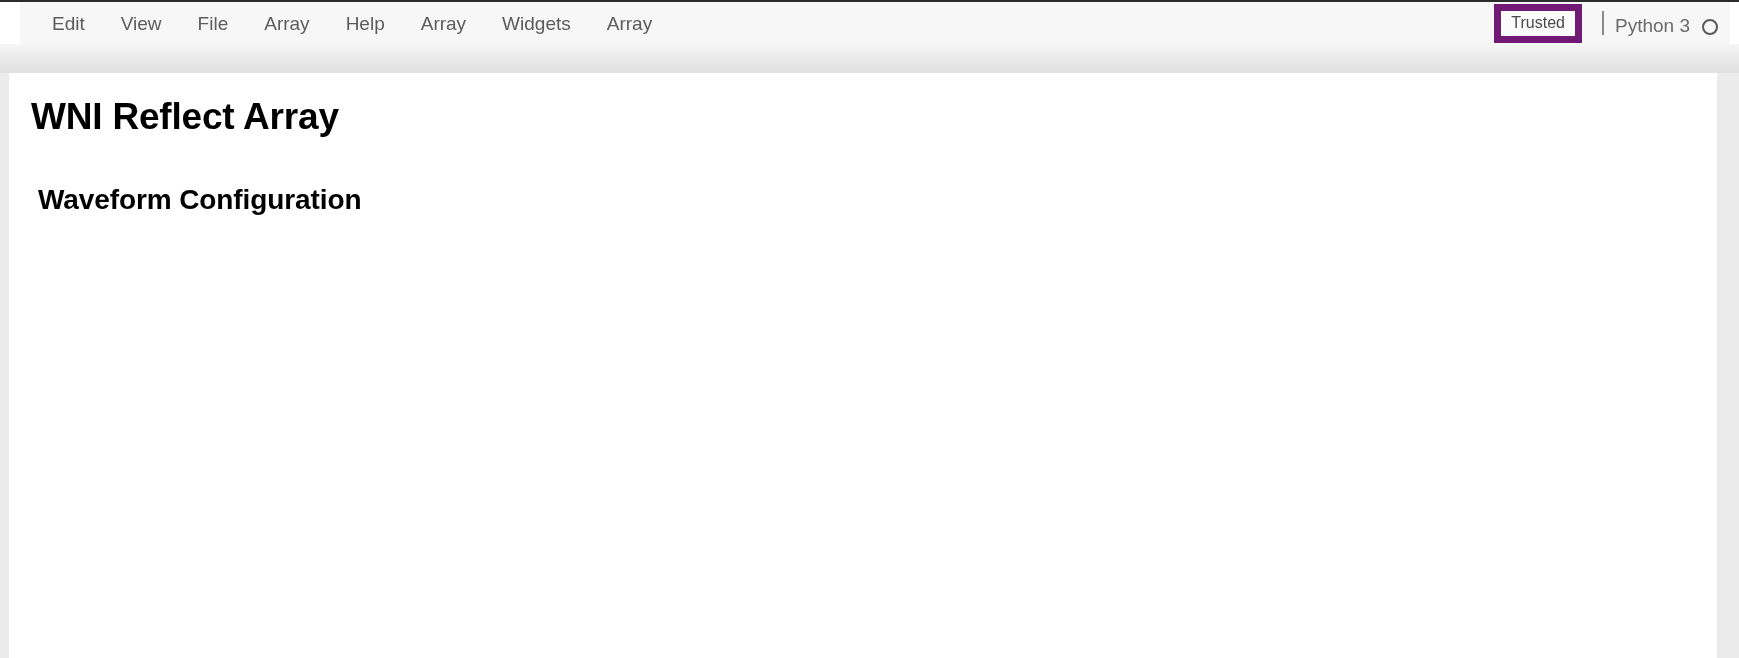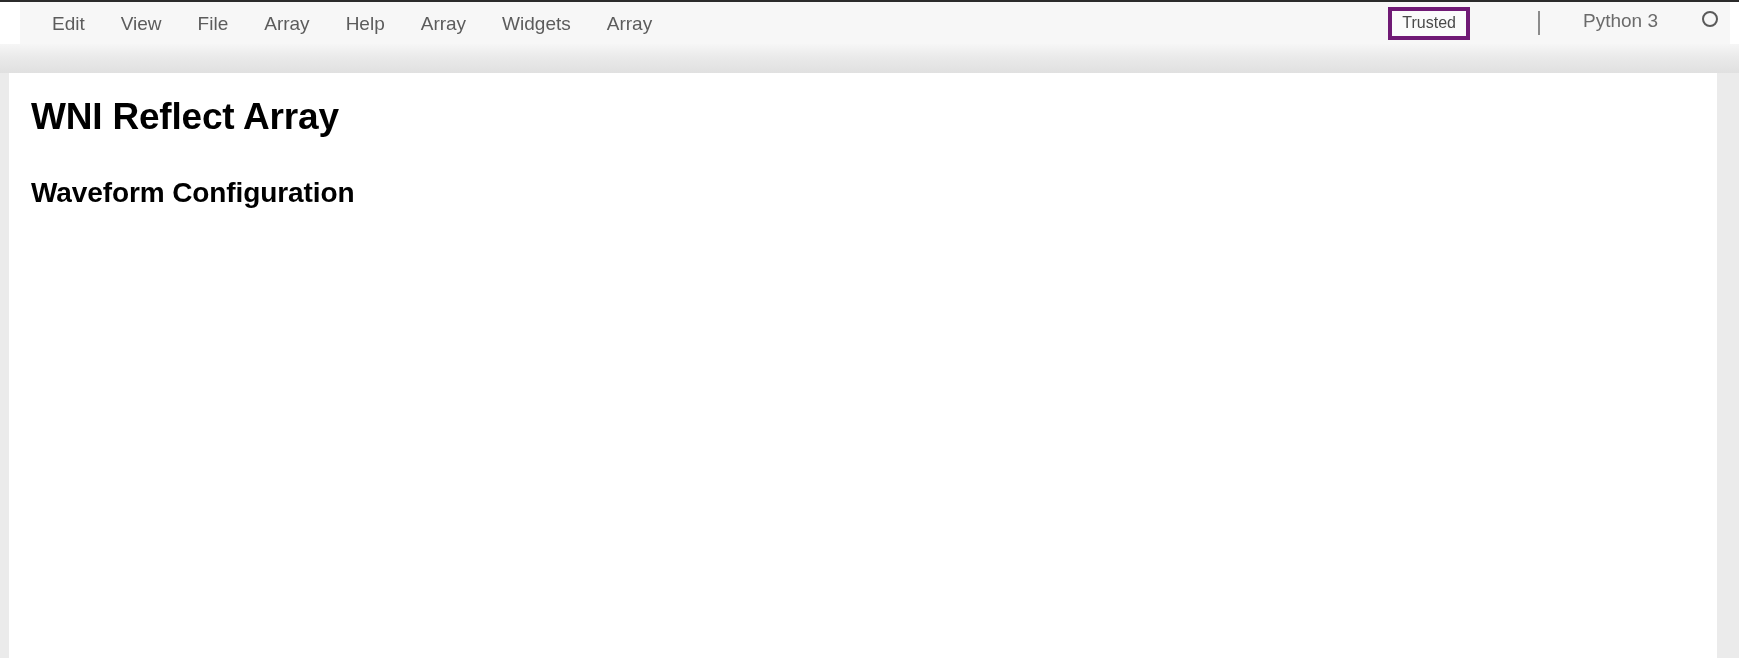--- a/index.html
+++ b/index.html
@@ -47,33 +47,32 @@
     padding: 4px 18px;
     line-height: 1;
     white-space: nowrap;
     cursor: default;
   }
   .menu-spacer { flex: 1 1 auto; }
 
   .trusted-badge {
     font-size: 16px;
     color: #4a4a4a;
-    border: 4px solid #701a75;
+    border: 7px solid #701a75;
     background: #fbfbfb;
     padding: 4px 10px 5px 10px;
     line-height: 1;
-    margin-right: 68px;
+    margin-right: 20px;
     white-space: nowrap;
   }
   .kernel-area {
     display: flex;
-    align-items: flex-start;
+    align-items: flex-end;
     margin-right: 12px;
     white-space: nowrap;
-    gap: 32px;
   }
   .kernel-sep {
     width: 2px;
     height: 24px;
     background: #8c8c8c;
     margin-right: 11px;
   }
   .kernel-name {
     font-size: 19px;
     color: #6b6b6b;
@@ -124,21 +123,21 @@
   h1.nb-h1 {
     margin: 0;
     padding-top: 22px;
     font-size: 37px;
     font-weight: bold;
     color: #000000;
     line-height: 1.2;
     letter-spacing: -0.2px;
   }
   h2.nb-h2 {
-    margin: 0;
+    margin: 7px;
     padding-top: 37px;
     font-size: 28px;
     font-weight: bold;
     color: #000000;
     line-height: 1.2;
     letter-spacing: -0.1px;
   }
 </style>
 </head>
 <body>

